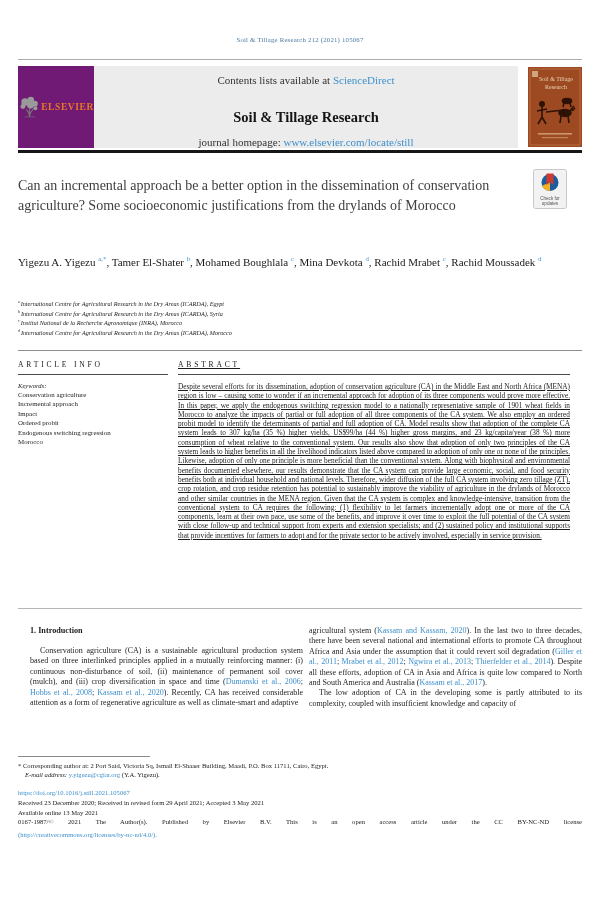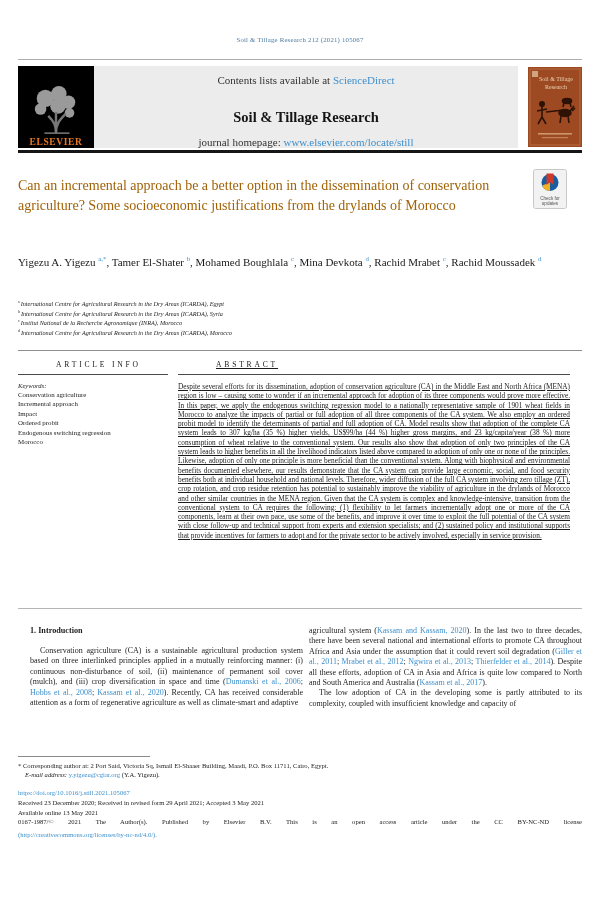--- a/index.html
+++ b/index.html
@@ -8,45 +8,45 @@
   .link{color:#3e90cc;text-decoration:none;cursor:pointer;}
   .it{font-style:italic;}
   sup.sup{font-size:0.62em;vertical-align:super;line-height:0;}
   sup.sup.link{color:#3e90cc;}
 
   .citation{position:absolute;top:36px;left:0;right:0;text-align:center;
             font-size:6.8px;color:#4c7ba3;letter-spacing:.2px;}
   .rule-a{position:absolute;top:59px;left:18px;right:18px;height:1px;background:#adadad;}
 
   .band{position:absolute;top:66px;left:18px;right:18px;height:82px;display:flex;}
-  .logo-box{width:76px;background:#000000;display:flex;flex-direction:column;align-items:center;
-            justify-content:flex-end;padding-bottom:1px;}
+  .logo-box{width:76px;background:#701a75;display:flex;align-items:center;
+            justify-content:center;padding-bottom:1px;}
   .elsevier-word{font-size:9.5px;font-weight:bold;color:#e87722;letter-spacing:.6px;}
   .band-center{flex:1;background:#ececec;text-align:center;padding-top:8px;}
   .contents-line,.homepage-line{font-size:11px;color:#333;}
   .journal-title{font-size:14.5px;font-weight:bold;color:#141414;margin-top:23px;}
   .homepage-line{margin-top:10px;}
   .cover-box{width:64px;background:#fff;display:flex;align-items:center;justify-content:flex-end;}
   .rule-thick{position:absolute;top:150px;left:18px;right:18px;height:3px;background:#161616;}
 
   .title{position:absolute;top:176px;left:18px;width:498px;margin:0;font-weight:normal;
-         font-size:14px;line-height:19.5px;color:#a16207;}
+         font-size:14px;line-height:19.5px;color:#404040;}
   .crossmark{position:absolute;top:169px;left:533px;}
   .cm-text{font-family:"Liberation Sans",sans-serif;font-size:4.6px;fill:#555;text-anchor:middle;}
 
   .authors{position:absolute;top:255px;left:18px;width:552px;font-size:11px;line-height:14.5px;color:#1a1a1a;}
   .affils{position:absolute;top:299px;left:18px;width:540px;font-size:6.2px;line-height:9.6px;
           font-style:italic;color:#222;}
   .affils sup.sup{font-style:normal;}
 
   .rule-b{position:absolute;top:350px;left:18px;right:18px;height:1px;background:#8f8f8f;}
 
   .info-col{position:absolute;top:360px;left:18px;width:150px;}
   .abs-col{position:absolute;top:360px;left:178px;width:392px;text-decoration:underline;}
-  .col-heading{font-size:7.6px;letter-spacing:2.8px;color:#1a1a1a;margin-left:38px;}
+  .col-heading{font-size:7.6px;letter-spacing:2.8px;color:#1a1a1a;}
   .col-rule{height:1px;background:#4a4a4a;margin:5px 0 7px 0;}
   .kw-label{font-size:6.6px;font-style:italic;margin-bottom:1px;}
   .kw{font-size:6.9px;line-height:9.4px;}
   .abstract-text{font-size:7.3px;line-height:9.3px;text-align:justify;color:#1d1d1d;}
 
   .rule-c{position:absolute;top:608px;left:18px;right:18px;height:1px;background:#b5b5b5;}
 
   .body-left{position:absolute;top:626px;left:30px;width:273px;}
   .body-right{position:absolute;top:626px;left:309px;width:273px;}
   .sec-heading{font-size:8.2px;font-weight:bold;margin:0 0 11px 0;}

